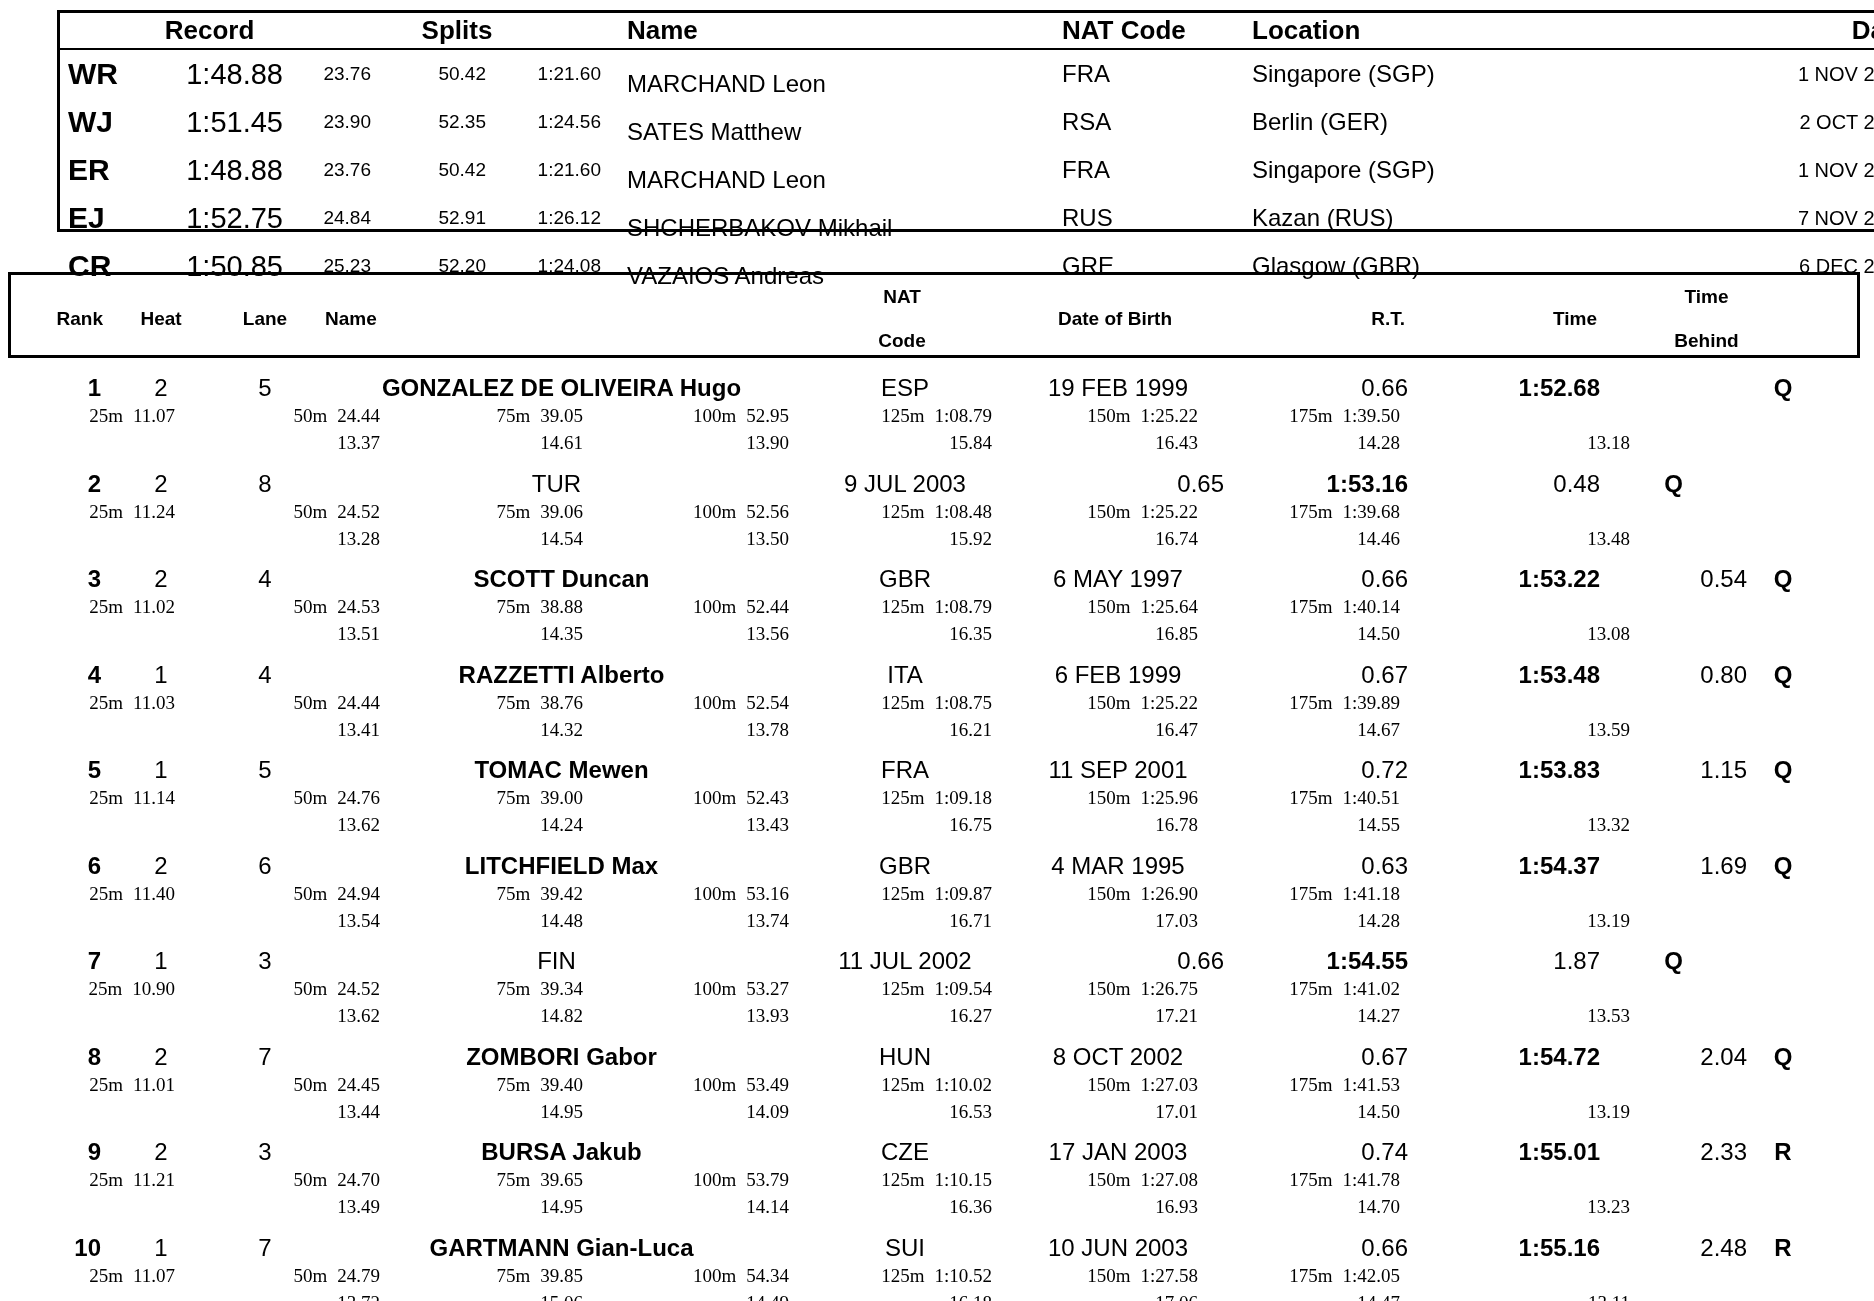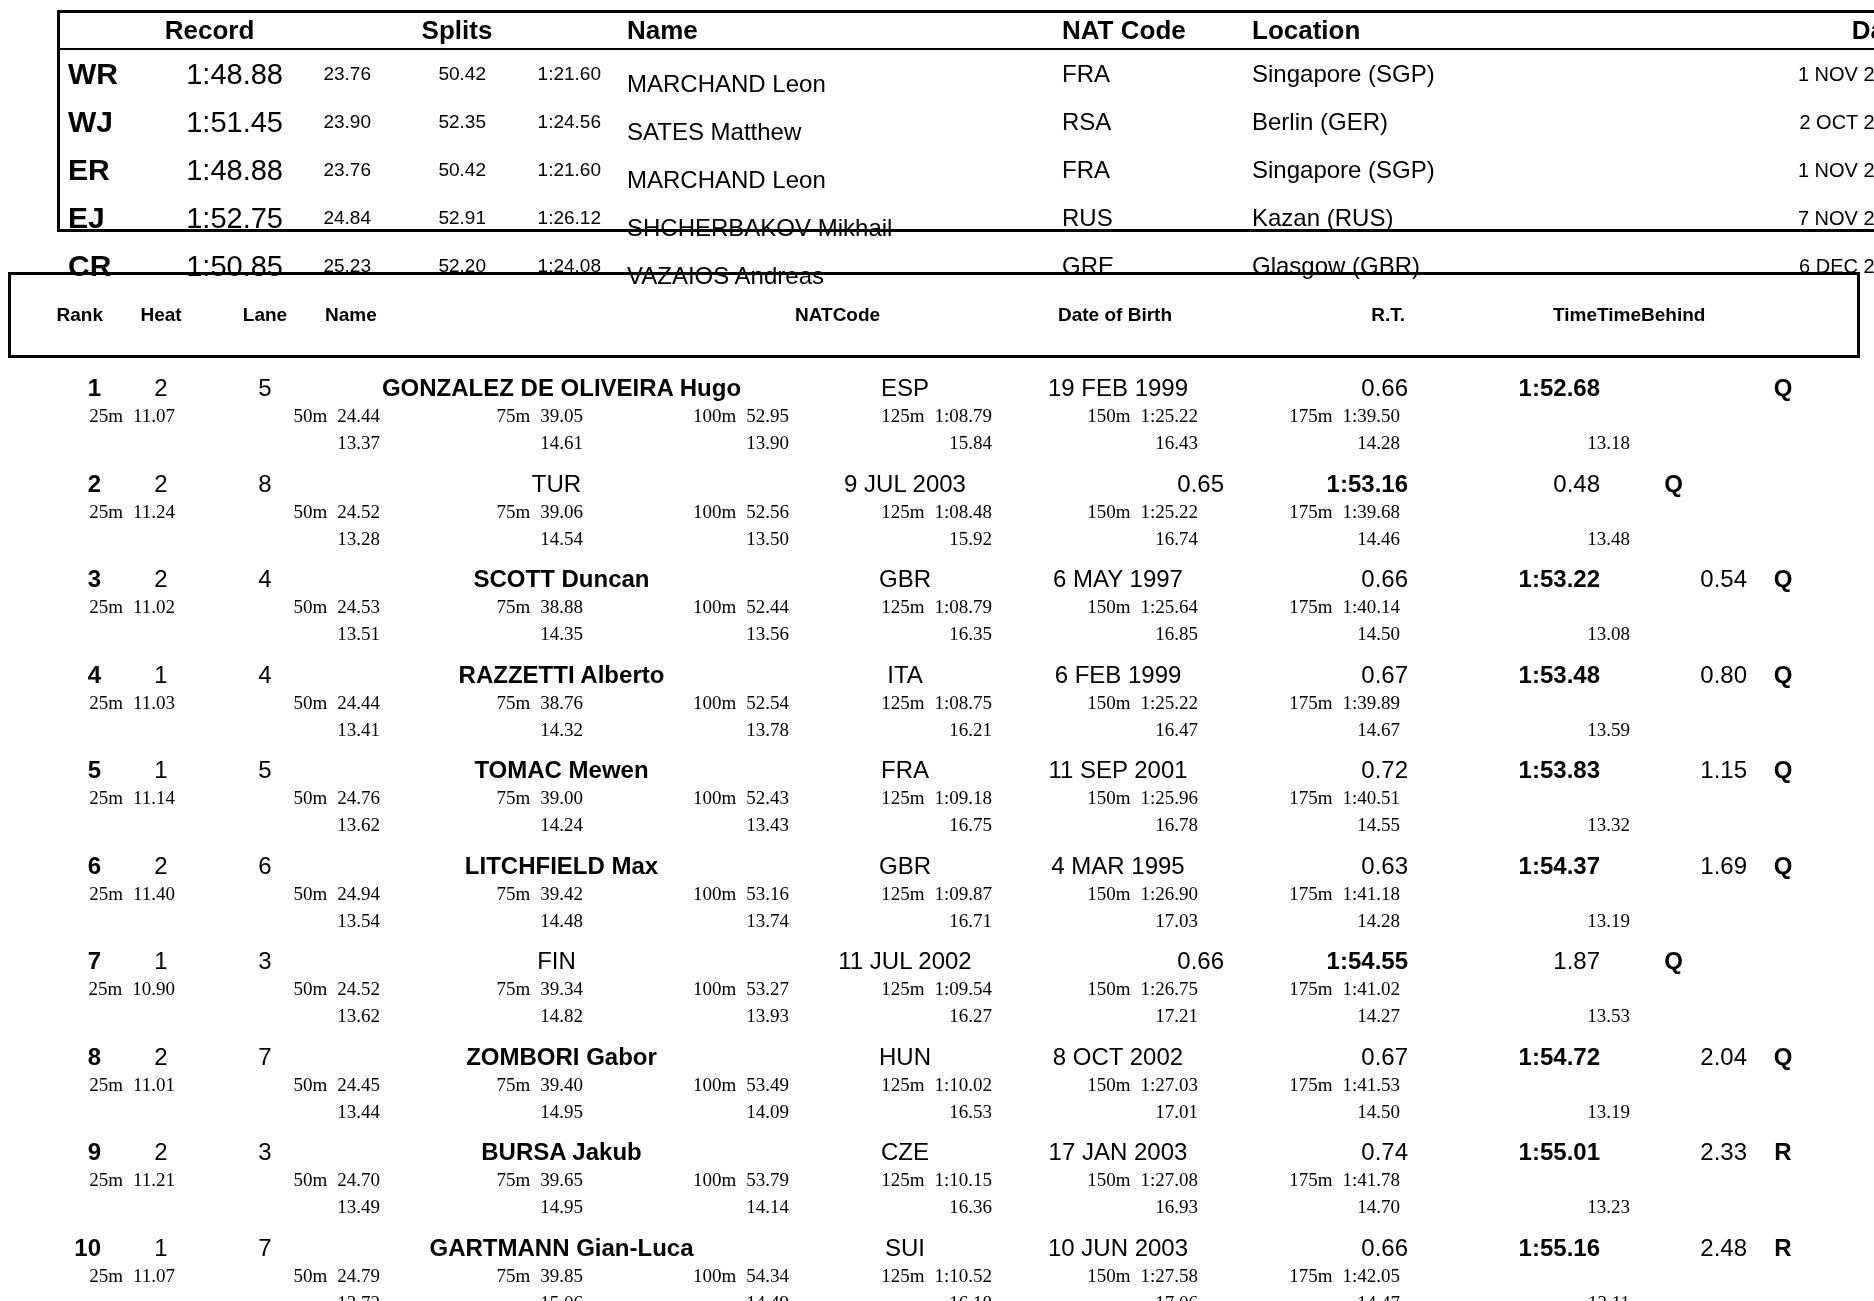--- a/index.html
+++ b/index.html
@@ -31,21 +31,21 @@
   
   .main-header-box{position:absolute;left:8px;top:272px;width:1852px;height:86px;
                    border:3px solid #000;box-sizing:border-box;
                    display:grid;grid-template-columns:96px 108px 100px 480px 214px 212px 184px 192px 147px 72px 1fr;
                    align-items:center;font-weight:700;font-size:19px;}
   .mh{white-space:nowrap;}
   .mh-rank{text-align:right;padding-right:4px;}
   .mh-heat,.mh-lane,.mh-nat,.mh-dob{text-align:center;}
   .mh-name{text-align:left;padding-left:10px;}
   .mh-rt,.mh-time{text-align:right;}
-  .mh-two{display:flex;flex-direction:row;line-height:44px;text-align:center;}
+  .mh-two{display:flex;flex-direction:column;line-height:44px;text-align:center;}
   .mh-behind{grid-column:9 / span 2;}
 
   
   #res-rows{position:absolute;left:8px;top:358px;width:1852px;}
   .grp{height:95.5px;}
   .grp:first-child{margin-top:16px;}
   .l1{display:grid;grid-template-columns:99px 108px 100px 483px 214px 212px 184px 192px 147px 72px 1fr;
       height:30px;line-height:28px;font-size:24px;white-space:nowrap;}
   .v-rank{text-align:right;padding-right:6px;font-weight:700;}
   .v-heat,.v-lane,.v-nat,.v-dob,.v-q{text-align:center;}

